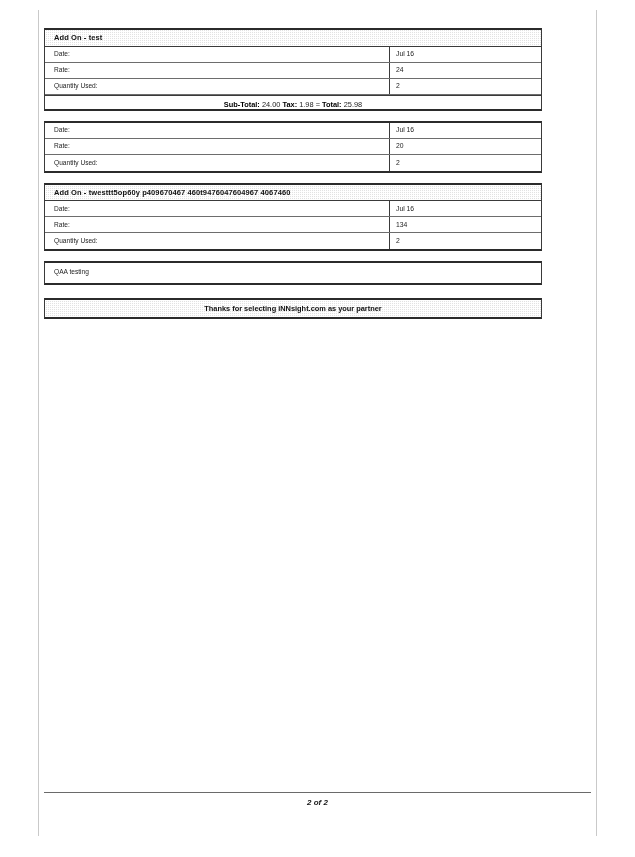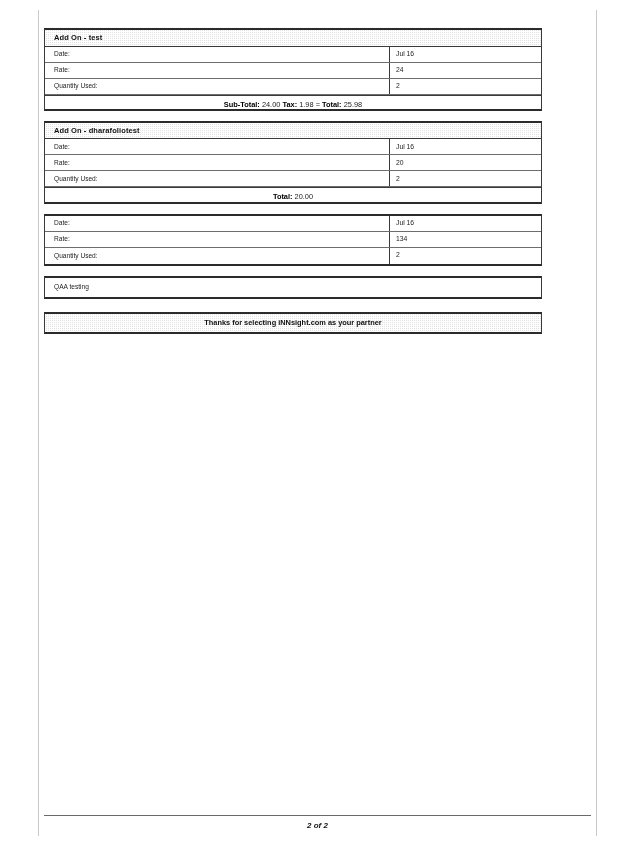--- a/index.html
+++ b/index.html
@@ -126,21 +126,21 @@
     padding: 5px 0 5px;
     margin-top: 13px;
     line-height: 1;
     box-sizing: border-box;
   }
 
   
   .page-footer {
     position: absolute;
     left: 44px;
-    top: 815px;
+    top: 792px;
     width: 547px;
     border-top: 1px solid #6a6a6a;
     text-align: center;
     padding-top: 6px;
     box-sizing: border-box;
   }
   .page-footer .pf-text {
     font-size: 8px;
     font-style: italic;
     font-weight: bold;
@@ -176,47 +176,38 @@
       <span>24.00</span>
       <b>Tax:</b>
       <span>1.98</span>
       <span>=</span>
       <b>Total:</b>
       <span>25.98</span>
     </div>
   </div>
 
   <div class="block">
-    <div class="block-head">Add On - dharafoliotest</div>
 
     <div class="row">
       <div class="cell-label">Date:</div>
       <div class="cell-value">Jul 16</div>
     </div>
     <div class="row">
       <div class="cell-label">Rate:</div>
       <div class="cell-value">20</div>
     </div>
     <div class="row">
       <div class="cell-label">Quantity Used:</div>
       <div class="cell-value">2</div>
     </div>
 
-    <div class="total-row">
-      <b></b>
-      <span></span>
-      <b></b>
-      <span></span>
-      <span></span>
-      <b>Total:</b>
-      <span>20.00</span>
-    </div>
-  </div>
-
-  <div class="block">
+  </div>
+
+  <div class="block">
+    <div class="block-head">Add On - twesttt5op60y p409670467 460t9476047604967 4067460</div>
 
     <div class="row">
       <div class="cell-label">Date:</div>
       <div class="cell-value">Jul 16</div>
     </div>
     <div class="row">
       <div class="cell-label">Rate:</div>
       <div class="cell-value">134</div>
     </div>
     <div class="row">

